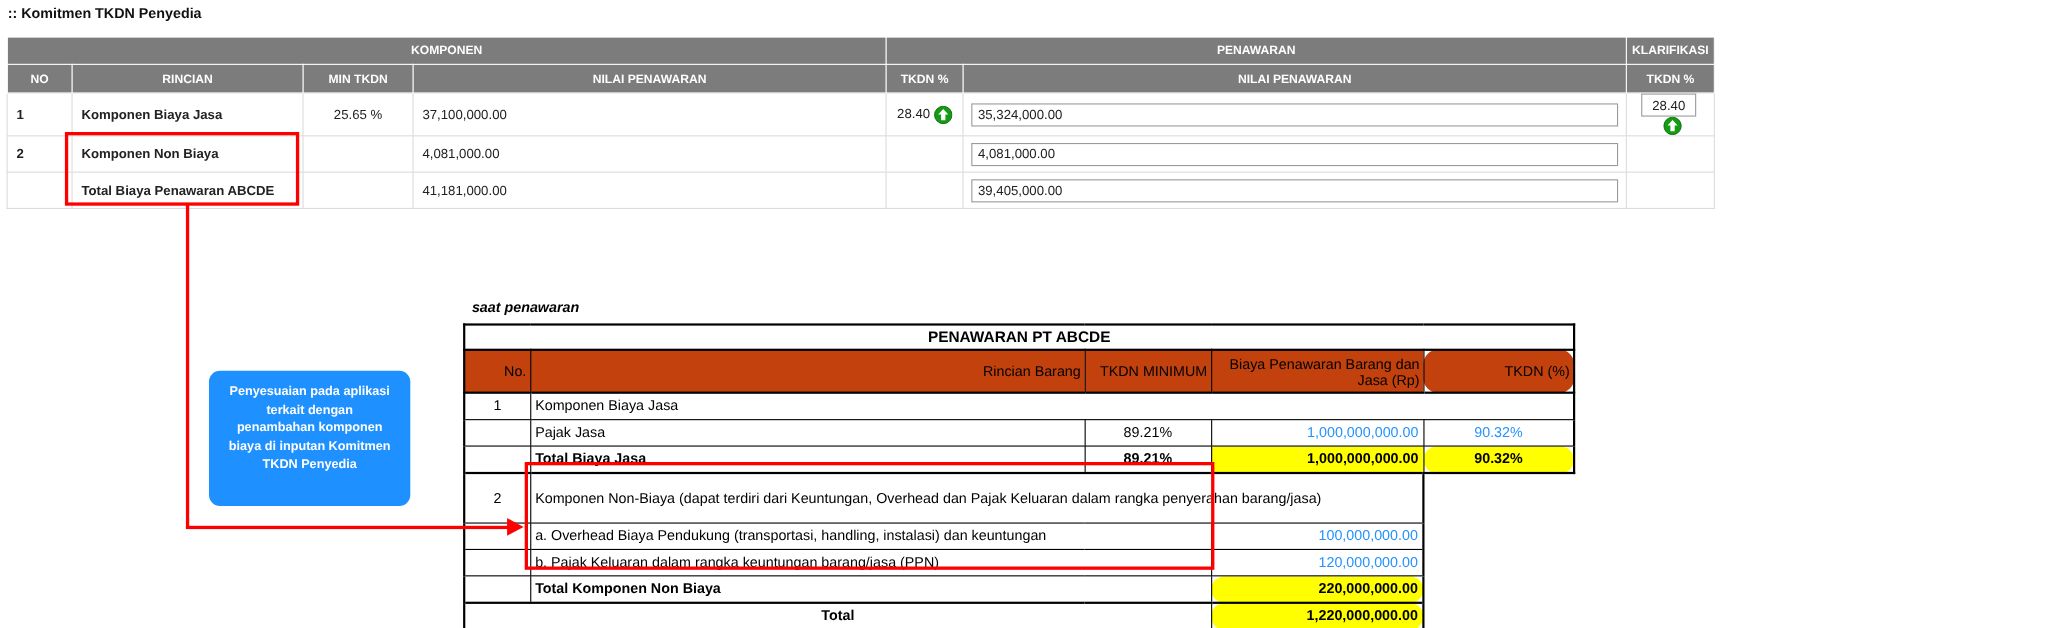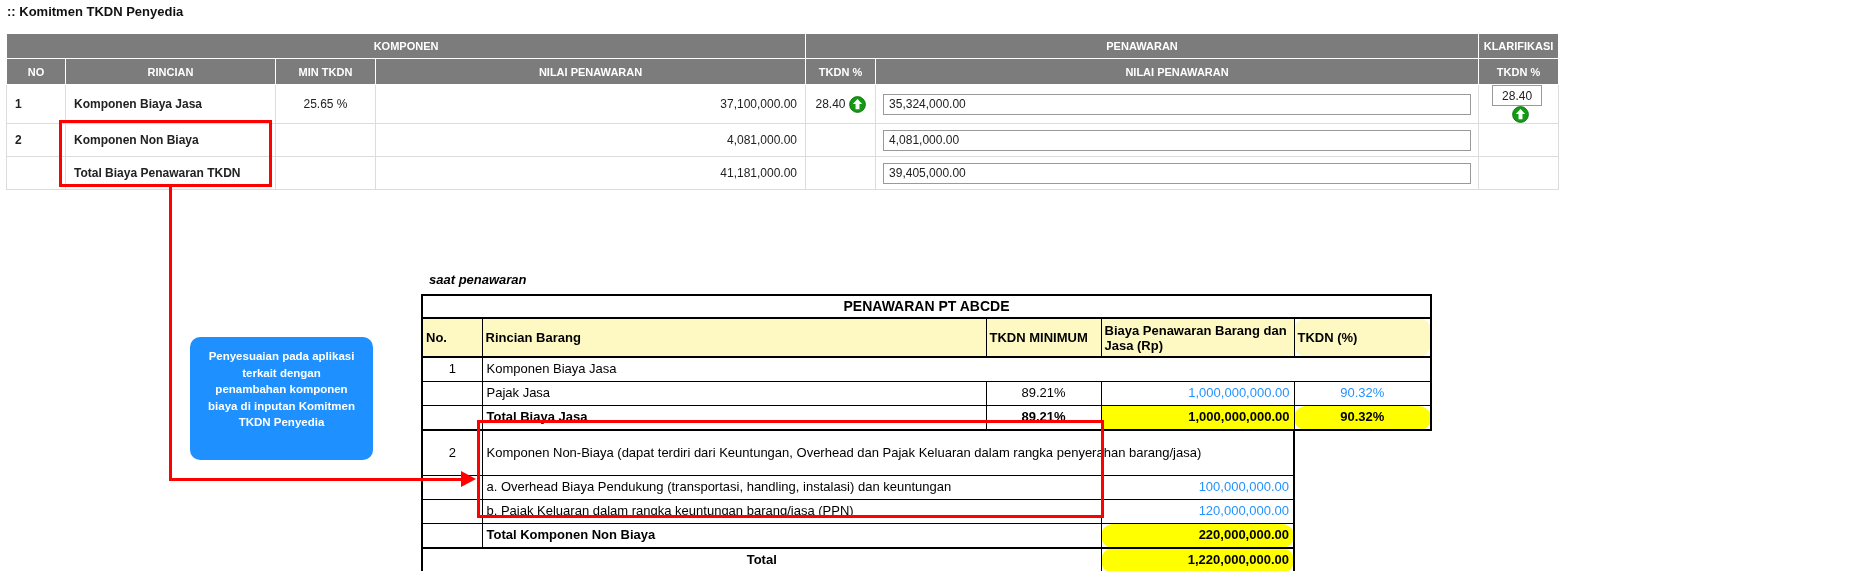--- a/index.html
+++ b/index.html
@@ -12,38 +12,38 @@
   .t1 th{background:#7c7c7c;color:#fff;font-size:11px;font-weight:bold;border:1px solid #fff;
          text-align:center;padding:0;}
   .t1 tr.g th{height:24px;}
   .t1 tr.h th{height:25px;}
   .t1 td{border:1px solid #dcdcdc;font-size:12px;color:#222;padding:0 8px;background:#fff;vertical-align:middle;}
   .t1 tr.r1 td{height:34px;}
   .t1 tr.r2 td,.t1 tr.r3 td{height:32px;}
   .t1 .no{font-weight:bold;}
   .t1 .rin{font-weight:bold;}
   .t1 .ctr{text-align:center;margin-top:32px;}
-  .t1 .num{text-align:right;}
+  .t1 .num{text-align:left;}
   .t1 .icell{padding:0 7px;}
   .t1 input{font-family:inherit;font-size:12px;color:#222;border:1px solid #9a9a9a;height:21px;
             box-sizing:border-box;background:#fff;}
   .pinput{width:100%;text-align:left;padding:0 5px;}
   .ro{background:#ececec;border-color:#b9b9b9;}
   .kcell{text-align:center;padding:0 3px;}
   .kinput{width:50px;text-align:center;vertical-align:middle;margin-right:3px;}
   .garrow{display:inline-block;width:17px;height:17px;vertical-align:middle;margin-left:3px;cursor:pointer;}
   .garrow svg{display:block;}
 
   
   .saat{position:absolute;left:429px;top:272px;font-size:13px;font-weight:bold;font-style:italic;color:#000;}
   .t2{position:absolute;left:421px;top:294px;width:1009px;border-collapse:collapse;table-layout:fixed;
       font-size:13px;color:#000;}
   .t2 td{border:1px solid #000;padding:1px 4px;height:21px;background:#fff;line-height:1.3;}
   .t2 td.title{border:2px solid #000;font-weight:bold;font-size:14px;text-align:center;height:19px;}
-  .t2 tr.hd td{background:#fef9c3;font-weight:bold;text-align:left;border-bottom:2px solid #000;
+  .t2 tr.hd td{background:#c2410c;font-weight:normal;text-align:right;border-bottom:2px solid #000;
                padding:2px 3px;line-height:15px;height:33px;}
   .t2 .c{text-align:center;}
   .t2 .r{text-align:right;}
   .t2 .b{font-weight:bold;}
   .t2 .blue{color:#2492ff;}
   .t2 .yel{background:#ffff00;}
   .t2 .bl2{border-left:2px solid #000;}
   .t2 .br2{border-right:2px solid #000;border-radius:13px;}
   .t2 .bt2{border-top:2px solid #000;}
   .t2 .bb2{border-bottom:2px solid #000;}
@@ -121,21 +121,21 @@
       <td class="ctr"></td>
       <td class="num">4,081,000.00</td>
       <td class="ctr"></td>
       <td class="icell">
         <input class="pinput" type="text" value="4,081,000.00" style="">
       </td>
       <td class="kcell"></td>
     </tr>
     <tr class="r3">
       <td class="no"></td>
-      <td class="rin">Total Biaya Penawaran TKDN</td>
+      <td class="rin">Total Biaya Penawaran ABCDE</td>
       <td class="ctr"></td>
       <td class="num">41,181,000.00</td>
       <td class="ctr"></td>
       <td class="icell">
         <input class="pinput ro" type="text" readonly="" value="39,405,000.00" style="">
       </td>
       <td class="kcell"></td>
     </tr>
   </tbody>
     </table>

